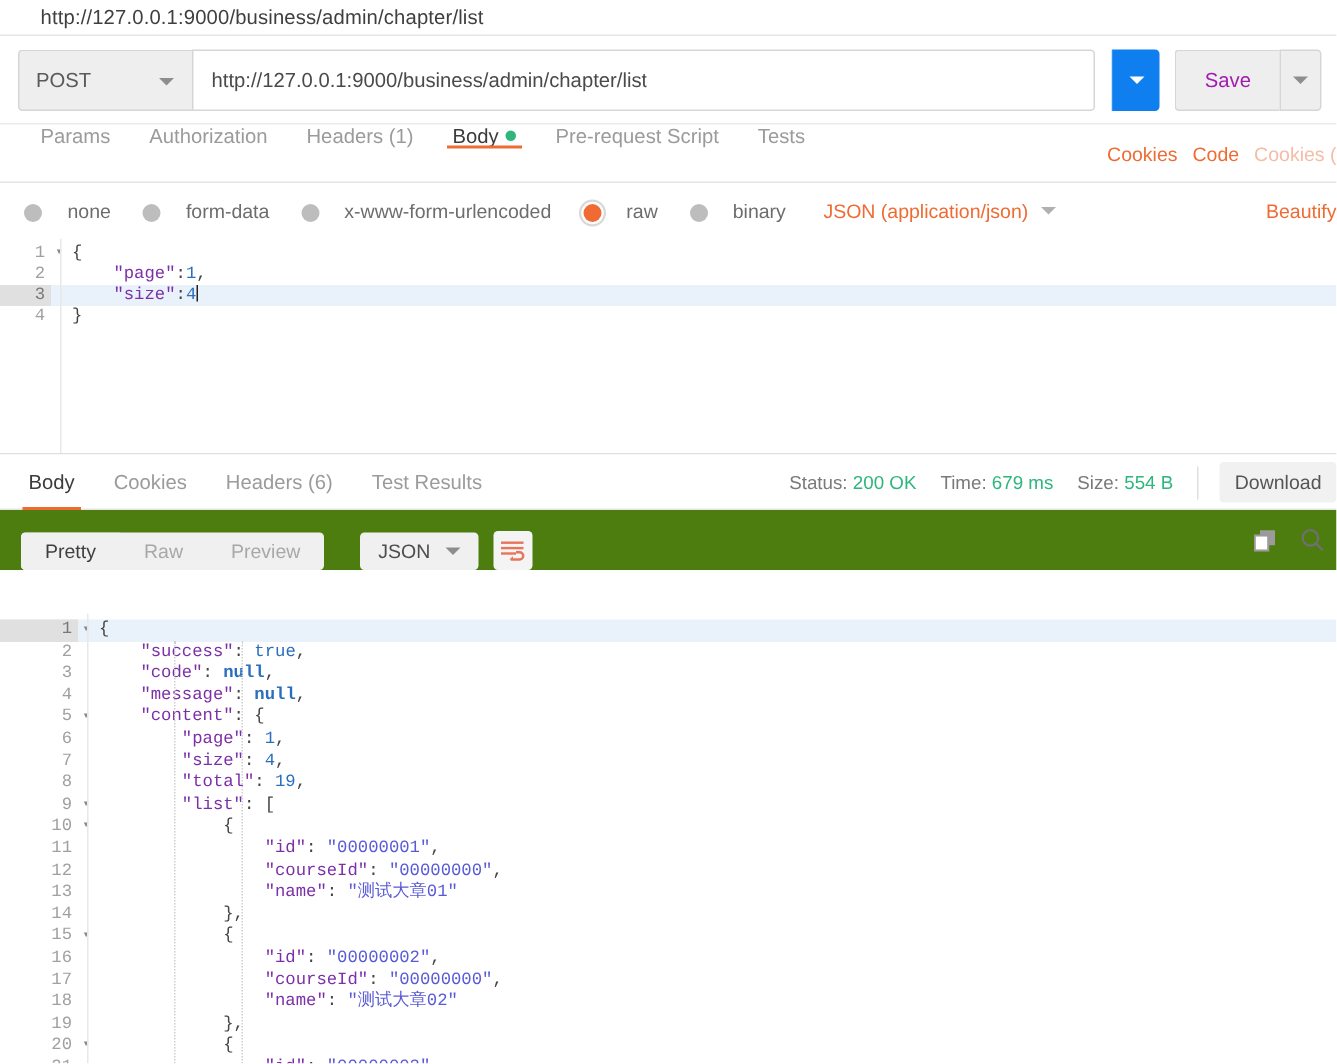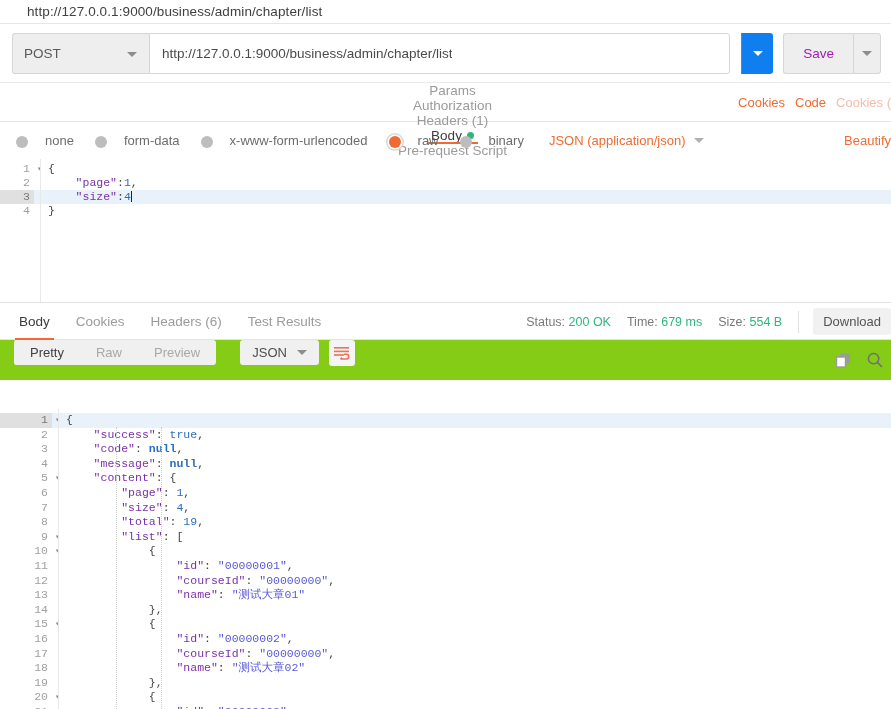--- a/index.html
+++ b/index.html
@@ -26,21 +26,21 @@
 
   
   .urlrow {
     height: 59px;
     display: flex; align-items: center;
     padding: 0 10px 0 12px;
     background:#fff;
     border-bottom: 1px solid #ebebeb;
   }
   .method-box {
-    width: 137px; height: 41px;
+    width: 116px; height: 41px;
     border: 1px solid #d6d6d6; border-right: none;
     background: #eeeeee;
     border-radius: 3px 0 0 3px;
     display: flex; align-items: center;
     padding: 0 11px;
     position: relative;
   }
   .method-box .m-label { font-size: 13.5px; color: #5a5a5a; }
   .caret {
     width: 0; height: 0;
@@ -95,25 +95,24 @@
     background: #eeeeee;
     border: 1px solid #d6d6d6;
     border-radius: 0 3px 3px 0;
     display: flex; align-items: center; justify-content: center;
     cursor: pointer;
   }
 
   
   .req-tabs {
     height: 39px;
-    display: flex; align-items: center;
+    display: flex; align-items: flex-start;
     border-bottom: 1px solid #e4e4e4;
     padding-left: 14px;
     position: relative;
-    flex-direction: column;
   }
   .rtab {
     display: flex; align-items: center; gap: 5px;
     padding: 0 13px;
     font-size: 13.5px; color: #9b9b9b;
     cursor: pointer;
     position: relative;
   }
   .rtab.active { color: #3c3c3c; }
   .rtab.active::after {
@@ -218,22 +217,22 @@
   .stat b { color: #2eb67d; font-weight: normal; }
   .divider-v { width: 1px; height: 22px; background: #e0e0e0; margin-right: 14px; }
   .download-btn {
     font-size: 13px; color: #555; background: #f1f1f1;
     padding: 6px 10px; border-radius: 3px; cursor: pointer;
     white-space: nowrap;
   }
 
   
   .resp-toolbar {
-    height: 40px; display: flex; align-items: flex-start;
-    padding-left: 14px; position: relative; background:#84cc16;
+    height: 40px; display: flex; align-items: flex-end;
+    padding-left: 14px; position: relative; background:#4d7c0f;
   }
   .seg {
     display: flex; background: #f0f0f0; border-radius: 3px; overflow: hidden;
   }
   .seg div {
     padding: 5px 16px; font-size: 13px; color: #a8a8a8; cursor: pointer;
   }
   .seg div.active { color: #3f3f3f; background: #f0f0f0; }
   .fmt-select {
     display: flex; align-items: center; gap: 10px;

